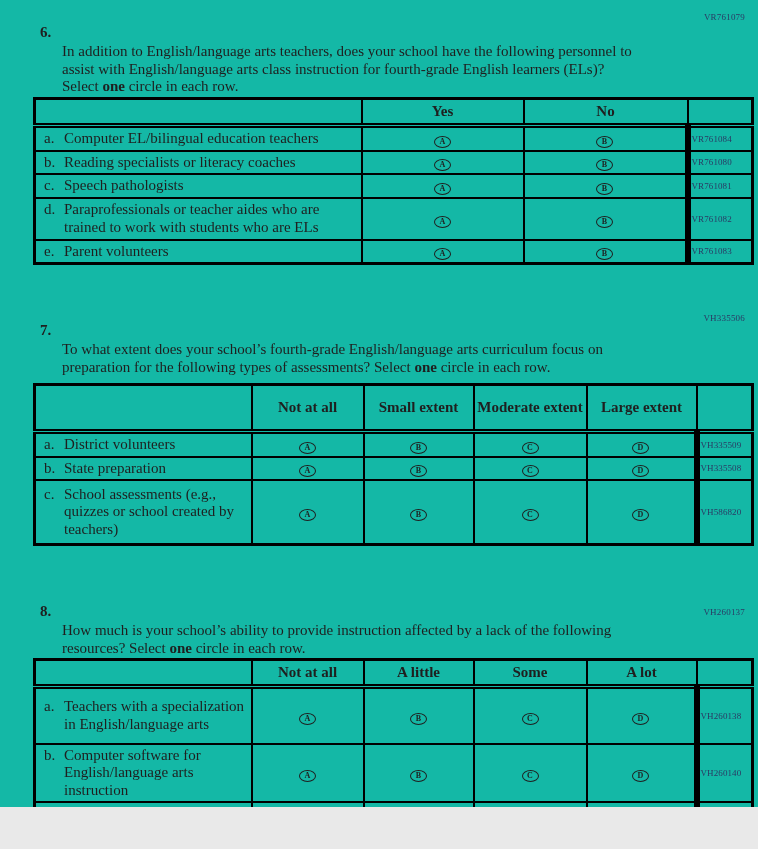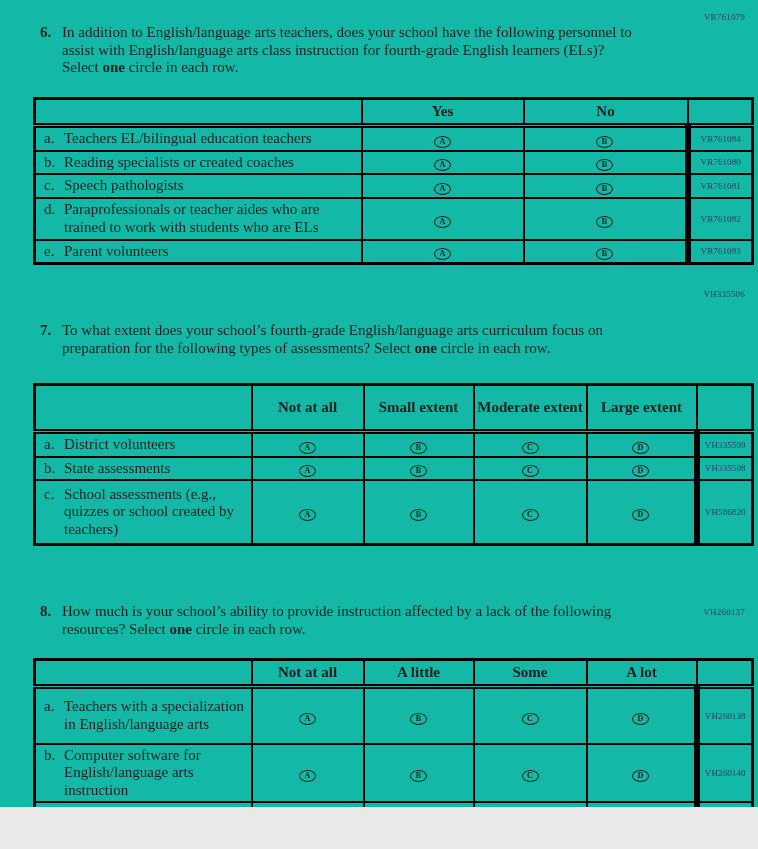--- a/index.html
+++ b/index.html
@@ -8,36 +8,36 @@
     position:relative; width:758px; height:807px; background:#14b8a6;
     font-family:"Liberation Serif", serif; color:#1f1f1f; overflow:hidden;
     margin:0 auto;
   }
   .qcode {
     position:absolute; right:13px; font-size:9px; letter-spacing:.2px;
     color:#2b3a64; font-family:"Liberation Serif", serif;
   }
   .question { position:absolute; left:40px; display:flex; }
   .qnum { font-weight:bold; font-size:15px; width:22px; flex:0 0 22px; line-height:17.5px; }
-  .qtext { font-size:15px; line-height:17.5px; }
+  .qtext { font-size:15px; line-height:17.5px;margin-top:19px; }
   .qtext b { font-weight:bold; }
 
   table.qtable {
     position:absolute; left:33px; border-collapse:collapse; table-layout:fixed;
     border:3px solid #000;
   }
   table.qtable th, table.qtable td { border:2px solid #000; vertical-align:middle; }
   table.qtable thead th { border-bottom:5px double #000; font-size:15px; font-weight:bold; text-align:center; line-height:1.15; padding:2px 2px;margin-top:36px; }
   td.lblcell { padding:2px 4px 2px 8px; font-size:15px; line-height:17.5px; }
   .lbl { display:flex; }
   .lbl .pfx { flex:0 0 20px; }
   td.optcell { text-align:center; }
   td.codecell {
     border-left:6px solid #000 !important; font-size:9px; color:#2b3a64;
-    text-align:center; padding:0 1px; letter-spacing:.1px;
+    padding:0 1px; letter-spacing:.1px;
   }
   .bubble {
     display:inline-flex; align-items:center; justify-content:center;
     width:17px; height:12px; border:1.2px solid #1f1f1f; border-radius:50%;
     font-size:8px; font-weight:bold; line-height:1; color:#1f1f1f;
     font-family:"Liberation Serif", serif;
   }
   
   #t6 tr.h  { height:27px; }  #t6 tr.r1 { height:21px; } #t6 tr.r4 { height:42px; }
   #t7 tr.h  { height:47px; }  #t7 tr.r1 { height:21px; } #t7 tr.r3 { height:64px; }
@@ -68,32 +68,32 @@
         <th>Yes</th>
         <th>No</th>
         <th></th>
       </tr>
     </thead>
     <tbody>
       <tr class="r1">
         <td class="lblcell">
             <div class="lbl">
               <span class="pfx">a.</span>
-              <span>Teachers EL/bilingual education teachers</span>
+              <span>Computer EL/bilingual education teachers</span>
             </div>
           </td>
         <td class="optcell"><span class="bubble">A</span></td>
         <td class="optcell"><span class="bubble">B</span></td>
         <td class="codecell">VR761084</td>
       </tr>
       <tr class="r1">
         <td class="lblcell">
             <div class="lbl">
               <span class="pfx">b.</span>
-              <span>Reading specialists or created coaches</span>
+              <span>Reading specialists or literacy coaches</span>
             </div>
           </td>
         <td class="optcell"><span class="bubble">A</span></td>
         <td class="optcell"><span class="bubble">B</span></td>
         <td class="codecell">VR761080</td>
       </tr>
       <tr class="r1">
         <td class="lblcell">
             <div class="lbl">
               <span class="pfx">c.</span>
@@ -122,21 +122,21 @@
               <span>Parent volunteers</span>
             </div>
           </td>
         <td class="optcell"><span class="bubble">A</span></td>
         <td class="optcell"><span class="bubble">B</span></td>
         <td class="codecell">VR761083</td>
       </tr>
     </tbody>
   </table>
 
-  <div class="qcode" style="top:289px">VH335506</div>
+  <div class="qcode" style="top:313px">VH335506</div>
 
   <div class="question" style="top:322px; width:640px">
     <span class="qnum">7.</span>
     <span class="qtext" style="width:590px"><span>To what extent does your school’s fourth-grade English/language arts curriculum focus on preparation for the following types of assessments? Select </span><b>one</b><span> circle in each row.</span></span>
   </div>
 
   <table class="qtable" id="t7" style="top:383px; width:718px">
     <colgroup>
         <col style="width:217px">
         <col style="width:112px">
@@ -166,21 +166,21 @@
         <td class="optcell"><span class="bubble">A</span></td>
         <td class="optcell"><span class="bubble">B</span></td>
         <td class="optcell"><span class="bubble">C</span></td>
         <td class="optcell"><span class="bubble">D</span></td>
         <td class="codecell">VH335509</td>
       </tr>
       <tr class="r1">
         <td class="lblcell">
             <div class="lbl">
               <span class="pfx">b.</span>
-              <span>State assessments</span>
+              <span>State preparation</span>
             </div>
           </td>
         <td class="optcell"><span class="bubble">A</span></td>
         <td class="optcell"><span class="bubble">B</span></td>
         <td class="optcell"><span class="bubble">C</span></td>
         <td class="optcell"><span class="bubble">D</span></td>
         <td class="codecell">VH335508</td>
       </tr>
       <tr class="r3">
         <td class="lblcell">

